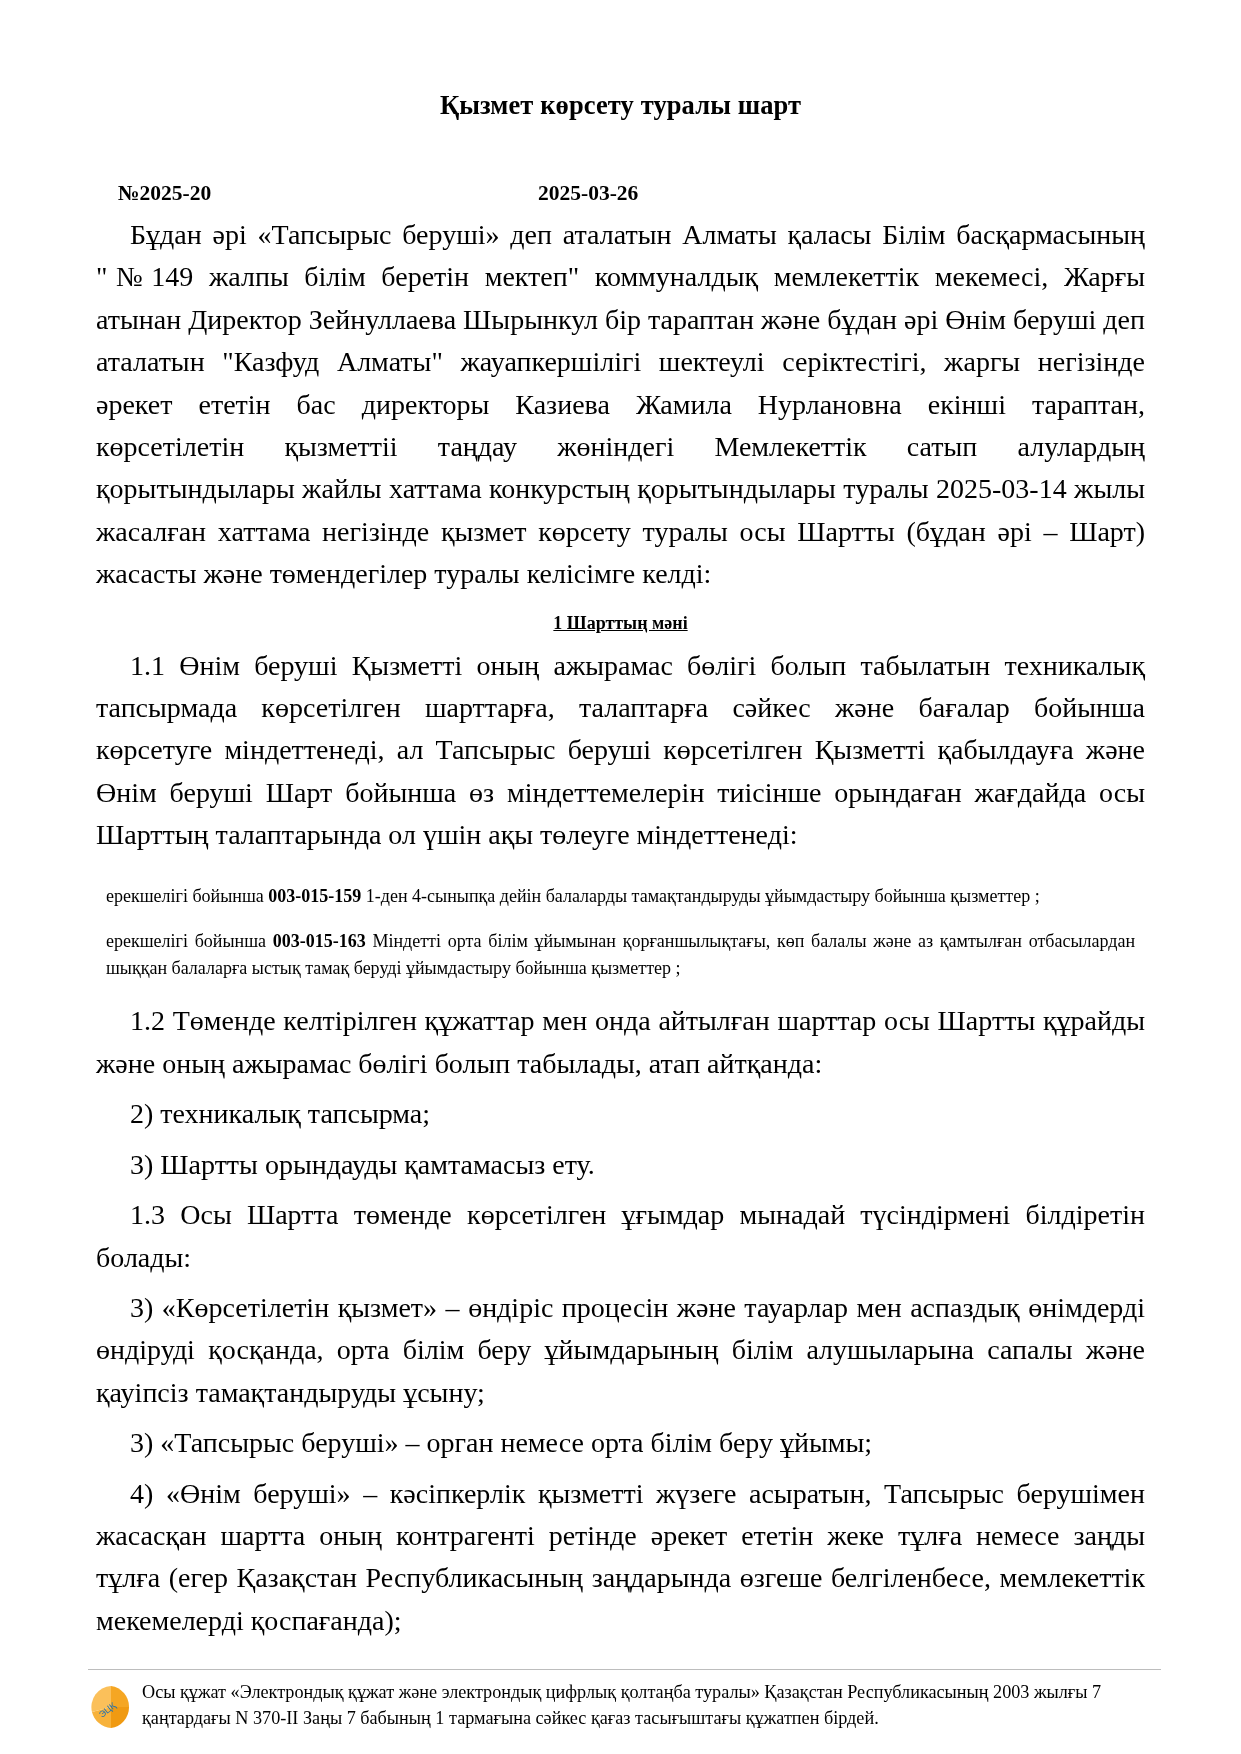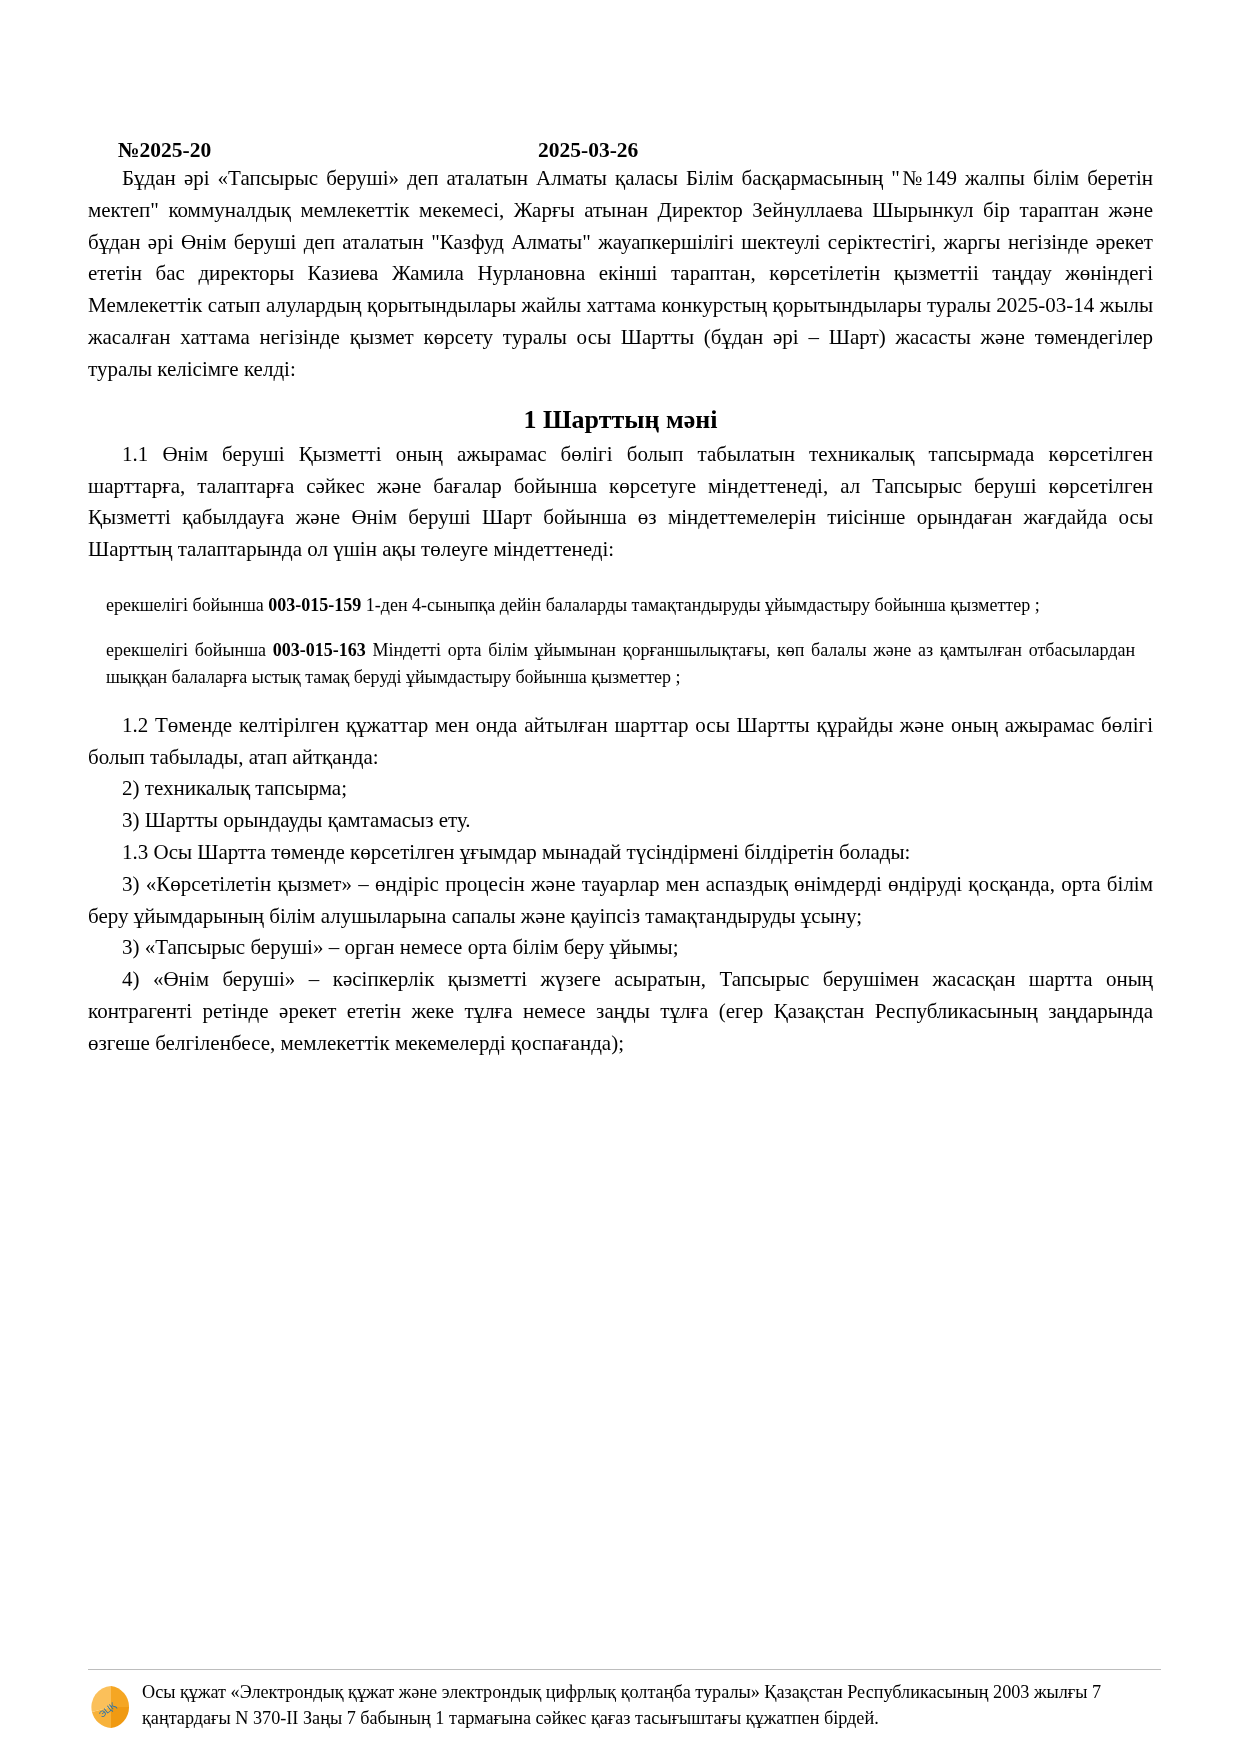--- a/index.html
+++ b/index.html
@@ -39,37 +39,38 @@
     font-weight: bold;
   }
   .meta-number {
     width: 420px;
     flex: 0 0 auto;
   }
   .meta-date {
     flex: 0 0 auto;
   }
   p.body-par {
-    font-size: 21px;
+    font-size: 28px;
     line-height: 1.515;
     text-align: justify;
     text-justify: inter-word;
-    margin: 0;
+    margin: 8px;
     hyphens: none;
   }
   .intro {
     margin-top: 34px;
     text-indent: 34px;
   }
   .section-head {
     text-align: center;
     font-weight: bold;
-    font-size: 26px;
+    font-size: 18px;
     margin: 14px 0 0 0;
     line-height: 1.5;
+    text-decoration: underline;
   }
   .clause {
     margin-top: 26px;
     text-indent: 34px;
   }
   .code-block {
     margin-top: 26px;
   }
   .code-par {
     font-size: 18px;
@@ -118,20 +119,21 @@
     line-height: 1.42;
     text-align: left;
   }
 </style>
 </head>
 <body>
 
 <div class="page">
   <div class="content">
 
+    <h1 class="doc-title">Қызмет көрсету туралы шарт</h1>
 
     <div class="meta-row">
       <span class="meta-number">№2025-20</span>
       <span class="meta-date">2025-03-26</span>
     </div>
 
     <p class="body-par intro">Бұдан әрі «Тапсырыс беруші» деп аталатын Алматы қаласы Білім басқармасының "№149 жалпы білім беретін мектеп" коммуналдық мемлекеттік мекемесі, Жарғы атынан Директор Зейнуллаева Шырынкул бір тараптан және бұдан әрі Өнім беруші деп аталатын "Казфуд Алматы" жауапкершілігі шектеулі серіктестігі, жаргы негізінде әрекет ететін бас директоры Казиева Жамила Нурлановна екінші тараптан, көрсетілетін қызметтіі таңдау жөніндегі Мемлекеттік сатып алулардың қорытындылары жайлы хаттама конкурстың қорытындылары туралы 2025-03-14 жылы жасалған хаттама негізінде қызмет көрсету туралы осы Шартты (бұдан әрі – Шарт) жасасты және төмендегілер туралы келісімге келді:</p>
 
     <p class="section-head">1 Шарттың мәні</p>
 

